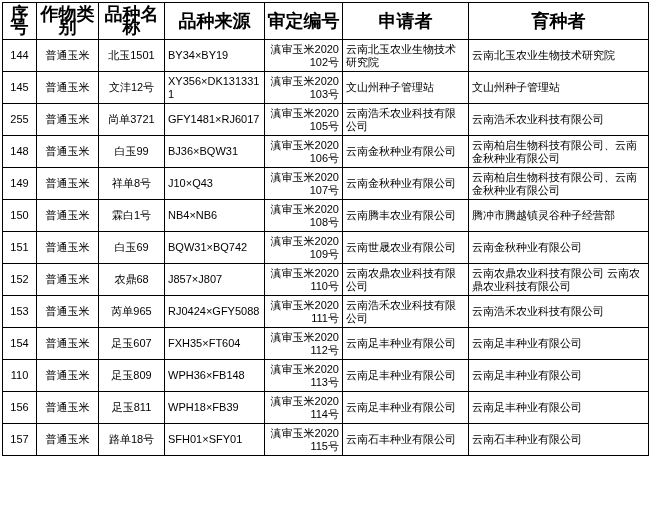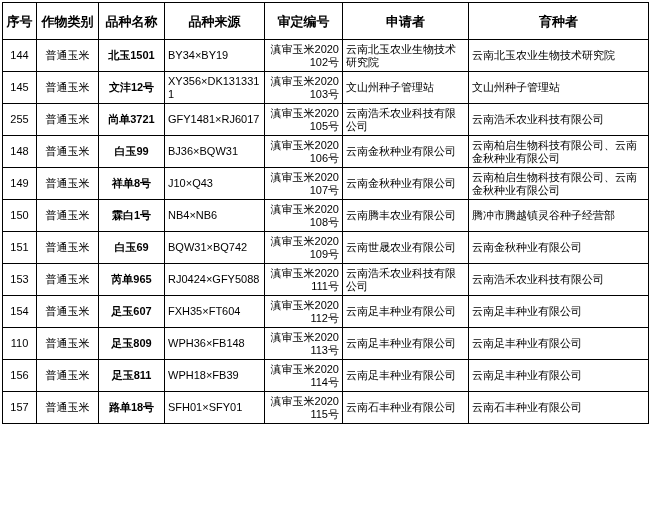--- a/index.html
+++ b/index.html
@@ -33,21 +33,21 @@
     padding: 2px 3px;
     font-size: 11px;
     line-height: 13px;
     vertical-align: middle;
     word-break: break-all;
     overflow: hidden;
   }
   table.varieties thead th {
     text-align: center;
     font-weight: bold;
-    font-size: 13px;
+    font-size: 18px;
     height: 34px;
     padding: 1px 2px;
   }
   col.c-no      { width: 34px; }
   col.c-crop    { width: 62px; }
   col.c-name    { width: 66px; }
   col.c-source  { width: 100px; }
   col.c-code    { width: 78px; }
   col.c-applicant { width: 126px; }
   col.c-breeder { width: 180px; }
@@ -58,21 +58,20 @@
   }
   td.col-crop {
     text-align: center;
     font-size: 11.5px;
     white-space: nowrap;
   }
   td.col-name {
     text-align: center;
     font-size: 11.5px;
     white-space: nowrap;
-    font-weight: bold;
   }
   td.col-source {
     text-align: left;
     font-size: 11px;
   }
   td.col-code {
     text-align: right;
     font-size: 11px;
   }
   td.col-applicant {
@@ -168,20 +167,29 @@
       <tr class="data-row">
         <td class="col-no">151</td>
         <td class="col-crop">普通玉米</td>
         <td class="col-name">白玉69</td>
         <td class="col-source">BQW31×BQ742</td>
         <td class="col-code">滇审玉米2020109号</td>
         <td class="col-applicant">云南世晟农业有限公司</td>
         <td class="col-breeder">云南金秋种业有限公司</td>
       </tr>
       <tr class="data-row">
+        <td class="col-no">152</td>
+        <td class="col-crop">普通玉米</td>
+        <td class="col-name">农鼎68</td>
+        <td class="col-source">J857×J807</td>
+        <td class="col-code">滇审玉米2020110号</td>
+        <td class="col-applicant">云南农鼎农业科技有限公司</td>
+        <td class="col-breeder">云南农鼎农业科技有限公司  云南农鼎农业科技有限公司</td>
+      </tr>
+      <tr class="data-row">
         <td class="col-no">153</td>
         <td class="col-crop">普通玉米</td>
         <td class="col-name">芮单965</td>
         <td class="col-source">RJ0424×GFY5088</td>
         <td class="col-code">滇审玉米2020111号</td>
         <td class="col-applicant">云南浩禾农业科技有限公司</td>
         <td class="col-breeder">云南浩禾农业科技有限公司</td>
       </tr>
       <tr class="data-row">
         <td class="col-no">154</td>

